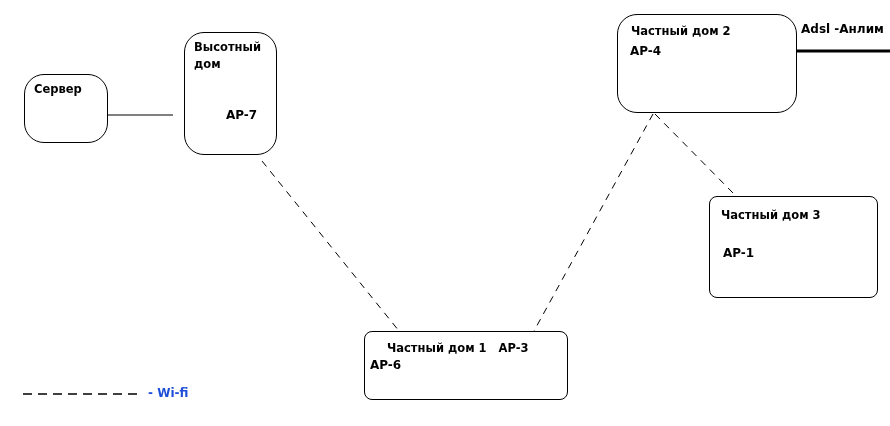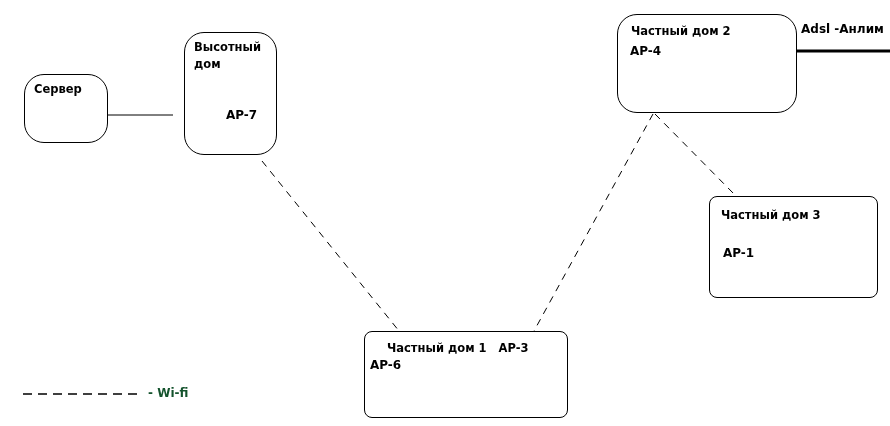--- a/index.html
+++ b/index.html
@@ -53,21 +53,21 @@
   .node .ap {
     font-weight: bold;
     font-size: 12px;
   }
   #legend-text {
     position: absolute;
     left: 148px;
     top: 386px;
     font-weight: bold;
     font-size: 12px;
-    color: #14532d;
+    color: #1d4ed8;
     white-space: pre;
   }
   #adsl-label {
     position: absolute;
     left: 801px;
     top: 22px;
     font-weight: bold;
     font-size: 12px;
     color: #000000;
     white-space: pre;
@@ -103,21 +103,21 @@
   <div class="node rounded" id="node-house2" style="left: 617px; top: 14px; width: 180px; height: 99px;">
     <span class="lbl title wide" style="left: 13px; top: 8px;">Частный дом 2</span>
     <span class="lbl ap" id="ap-house2" style="left: 12px; top: 28px;">AP-4</span>
   </div>
 
   <div class="node sharp" id="node-house3" style="left: 709px; top: 196px; width: 169px; height: 102px;">
     <span class="lbl title wide" style="left: 11px; top: 10px;">Частный дом 3</span>
     <span class="lbl ap" id="ap-house3" style="left: 13px; top: 48px;">AP-1</span>
   </div>
 
-  <div class="node sharp" id="node-house1" style="left: 364px; top: 331px; width: 204px; height: 87px; padding-left: 40px;">
+  <div class="node sharp" id="node-house1" style="left: 364px; top: 331px; width: 204px; height: 69px; padding-left: 40px;">
     <span class="lbl title wide" style="left: 22px; top: 8px;">Частный дом 1   AP-3</span>
     <span class="lbl ap" id="ap-house1" style="left: 5px; top: 25px;">AP-6</span>
   </div>
 
   <span id="adsl-label">Adsl -Анлим</span>
 
   <span id="legend-text">- Wi-fi</span>
 
 </div>
 

